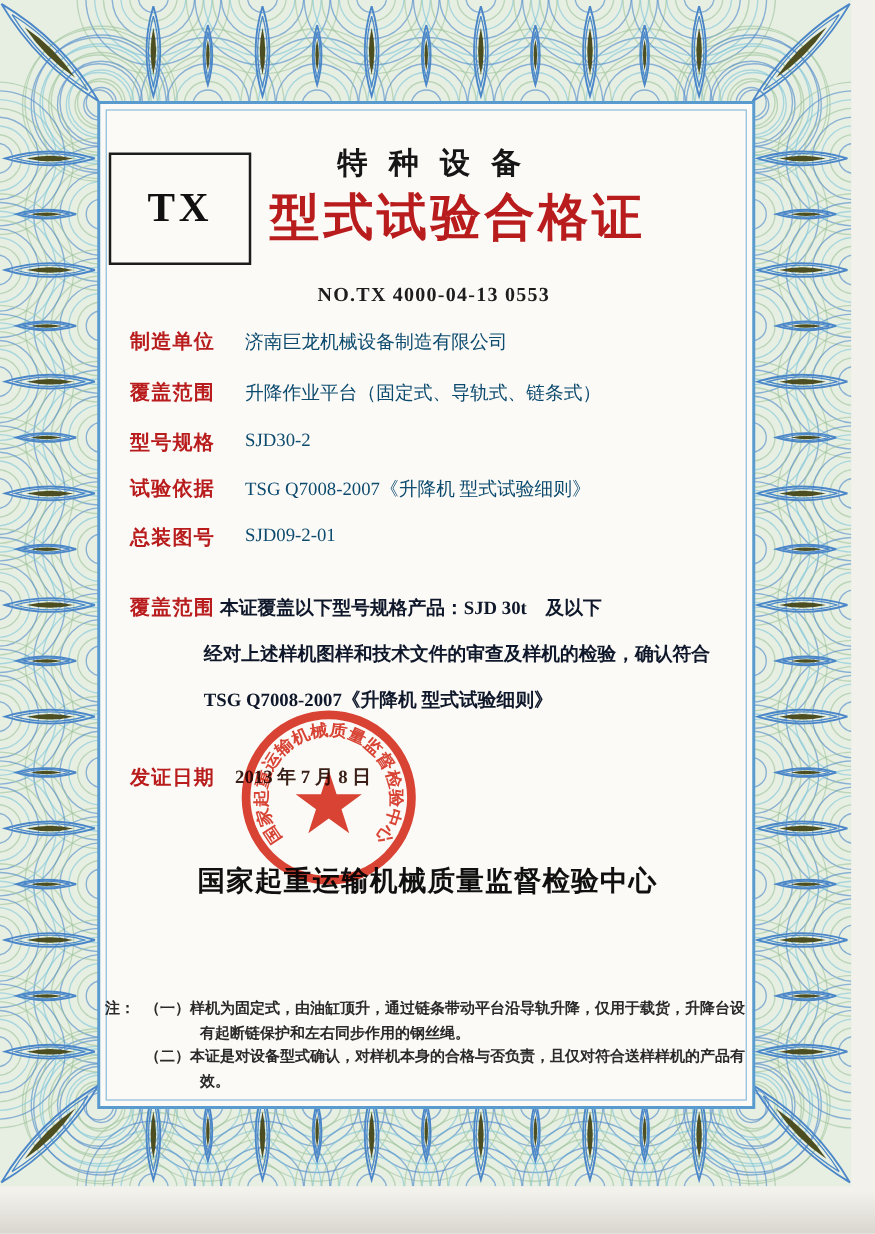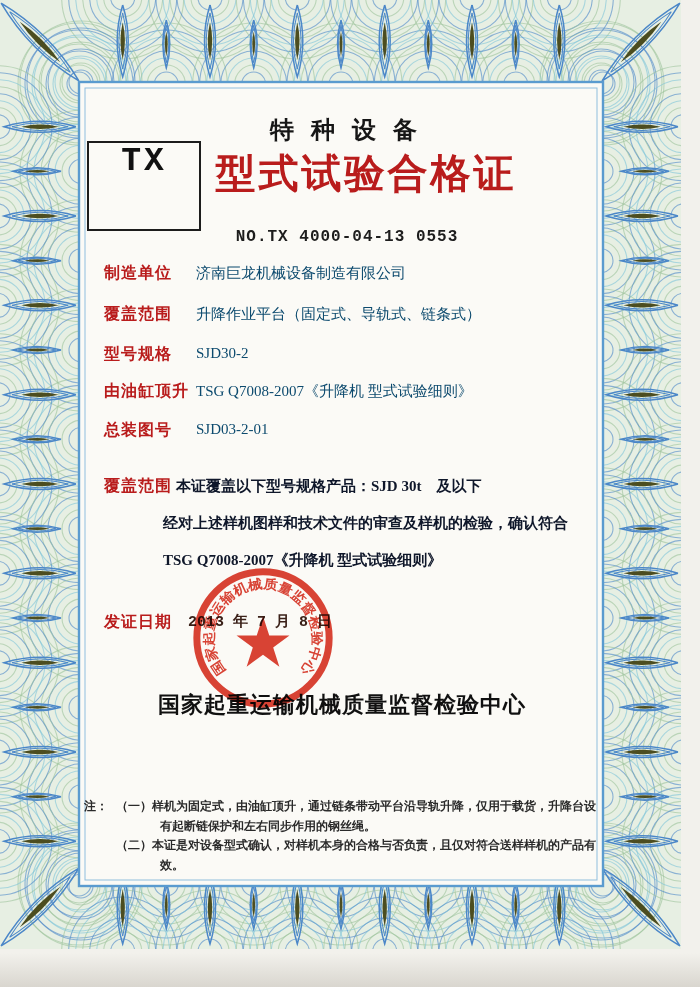--- a/index.html
+++ b/index.html
@@ -1,22 +1,22 @@
 <!DOCTYPE html>
 <html><head>
 <meta charset="utf-8">
 <style>
   html,body{margin:0;padding:0;background:#e6e4df;}
   .page{position:relative;width:700px;height:987px;margin:0 auto;background:#f2f1ec;overflow:hidden;
         font-family:"Liberation Serif","DejaVu Serif",serif;color:#1d1d1d;}
   #guilloche{position:absolute;left:0;top:0;z-index:0;}
   .content{position:absolute;left:0;top:0;width:700px;height:987px;z-index:1;}
-  .abs{position:absolute;white-space:nowrap;font-family:Liberation Mono, monospace;}
-  .tx-box{left:87px;top:141px;width:110px;height:86px;border:2px solid #1c1c1c;
-          display:flex;align-items:flex-start;justify-content:center;background:transparent;}
+  .abs{position:absolute;white-space:nowrap;}
+  .tx-box{left:87px;top:122px;width:110px;height:86px;border:2px solid #1c1c1c;
+          display:flex;align-items:center;justify-content:center;background:transparent;}
   .tx-text{font-size:33px;font-weight:700;letter-spacing:3px;color:#111;}
   .hdr-cat{left:52px;top:114px;width:600px;text-align:center;font-size:24px;font-weight:600;
            letter-spacing:17px;color:#161616;}
   .hdr-title{left:66px;top:146px;width:600px;text-align:center;font-size:40px;font-weight:800;
              letter-spacing:3px;color:#b91c1c;font-family:"Liberation Sans","DejaVu Sans",sans-serif;}
   .cert-no{left:47px;top:228px;width:600px;text-align:center;font-size:16px;font-weight:700;letter-spacing:1px;}
   .flabel{position:absolute;left:104px;font-size:16px;font-weight:700;letter-spacing:1px;color:#b91c1c;white-space:nowrap;}
   .fvalue{position:absolute;left:184px;font-size:15px;font-weight:400;color:#0c4a6e;white-space:pre;margin-left:12px;}
   .cov-line{position:absolute;font-size:15px;font-weight:700;color:#0f172a;white-space:pre;}
   .issue-date{left:188px;top:612px;font-size:15px;font-weight:700;color:#3a2018;}
@@ -874,26 +874,26 @@
     </div>
     <div>
       <span class="flabel" style="top:304px">覆盖范围</span>
       <span class="fvalue" style="top:305px">升降作业平台（固定式、导轨式、链条式）</span>
     </div>
     <div>
       <span class="flabel" style="top:344px">型号规格</span>
       <span class="fvalue" style="top:345px">SJD30-2</span>
     </div>
     <div>
-      <span class="flabel" style="top:381px">由油缸顶升</span>
+      <span class="flabel" style="top:381px">试验依据</span>
       <span class="fvalue" style="top:382px">TSG Q7008-2007《升降机 型式试验细则》</span>
     </div>
     <div>
       <span class="flabel" style="top:420px">总装图号</span>
-      <span class="fvalue" style="top:421px">SJD03-2-01</span>
+      <span class="fvalue" style="top:421px">SJD09-2-01</span>
     </div>
 
     <div>
       <span class="flabel" style="top:476px">覆盖范围</span>
       <span class="cov-line" style="left:176px;top:477px">本证覆盖以下型号规格产品：SJD 30t    及以下</span>
       <span class="cov-line" style="left:163px;top:514px">经对上述样机图样和技术文件的审查及样机的检验，确认符合</span>
       <span class="cov-line" style="left:163px;top:551px">TSG Q7008-2007《升降机 型式试验细则》</span>
     </div>
 
     <span class="flabel" style="top:612px">发证日期</span>

